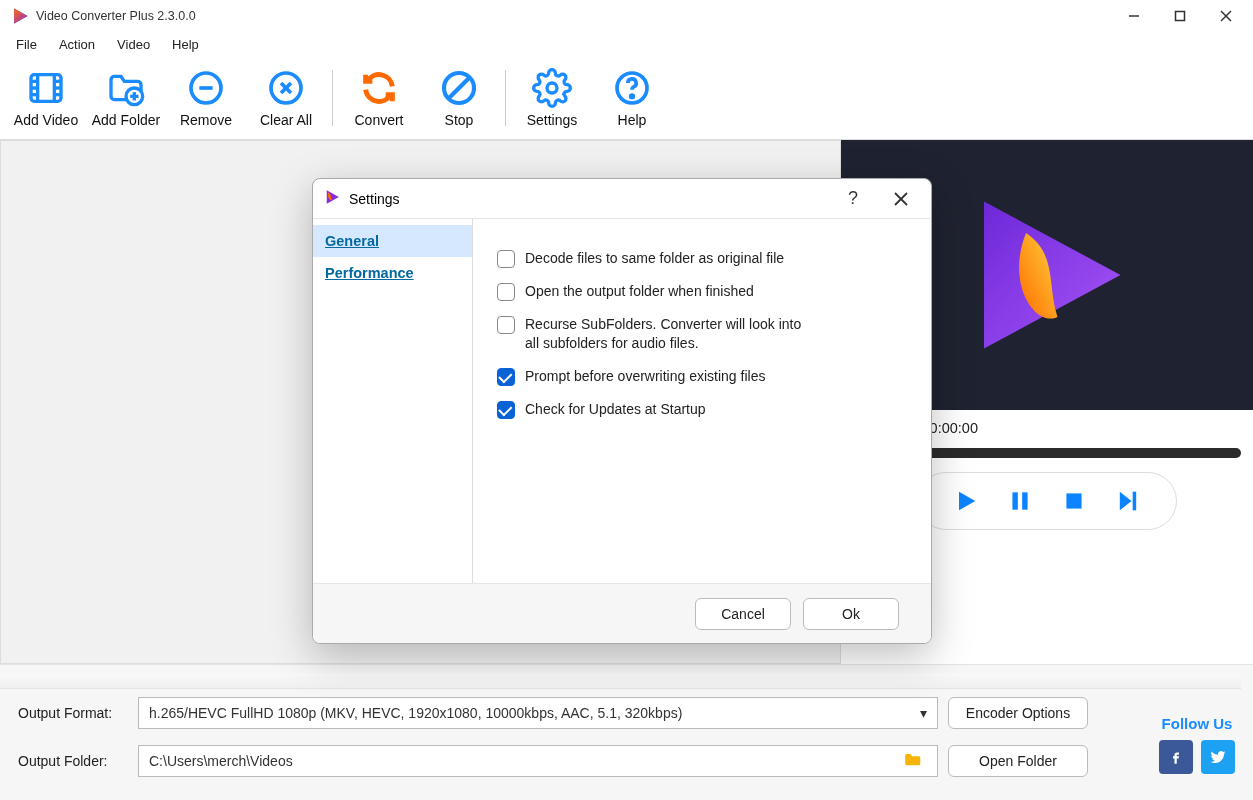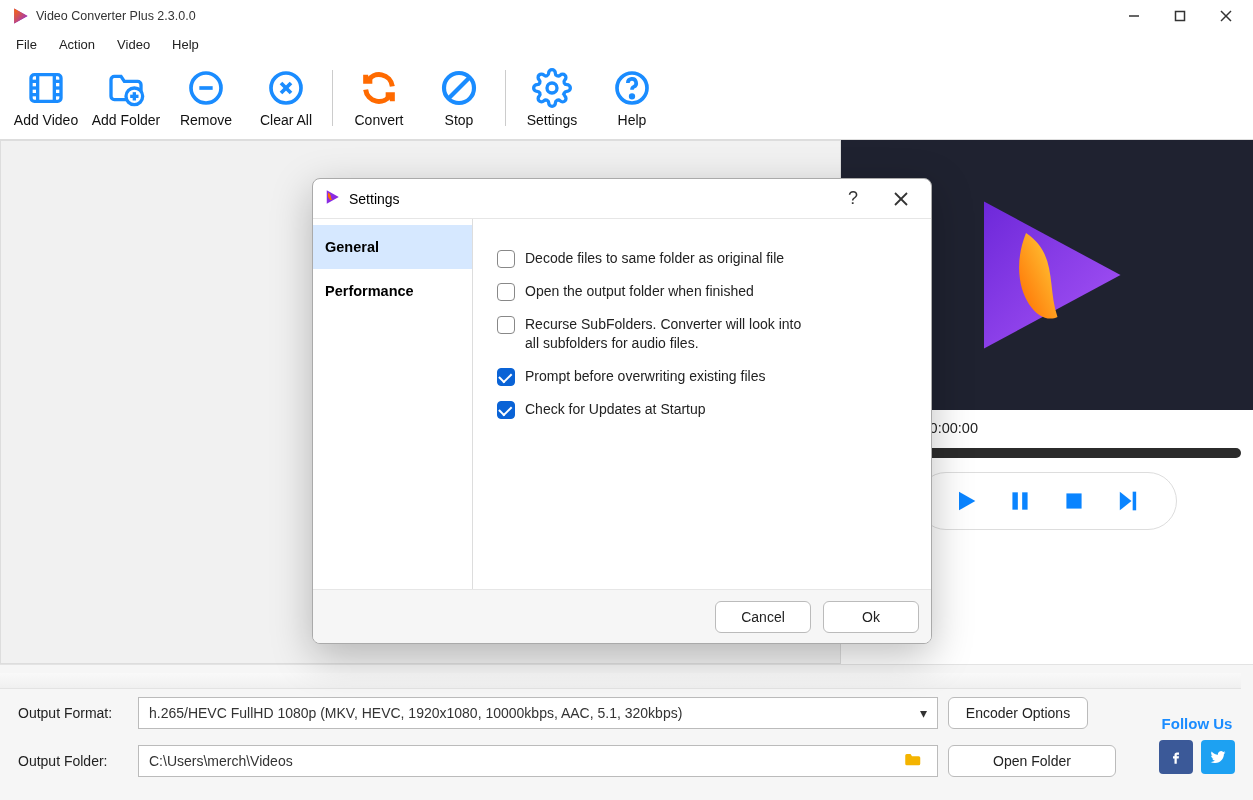--- a/index.html
+++ b/index.html
@@ -42,28 +42,28 @@
 .fb { background: #3b5998; }
 .tw { background: #1da1f2; }
 
 .dialog-backdrop { position: absolute; left: 0; top: 0; right: 0; bottom: 0; }
 .dialog { position: absolute; left: 312px; top: 178px; width: 620px; height: 466px; background: #fff; border: 1px solid #aaa; border-radius: 8px; box-shadow: 0 12px 40px rgba(0,0,0,0.25); display: flex; flex-direction: column; overflow: hidden; }
 .dialog-title { height: 40px; display: flex; align-items: center; padding: 0 10px; gap: 8px; border-bottom: 1px solid #e6e6e6; }
 .dialog-title .dt-text { flex: 1; font-size: 14px; }
 .dialog-title .dbtn { width: 40px; height: 40px; display: flex; align-items: center; justify-content: center; font-size: 18px; color: #333; }
 .dialog-body { flex: 1; display: flex; }
 .dlg-side { width: 160px; border-right: 1px solid #ddd; padding-top: 6px; }
-.dlg-side-item { padding: 14px 12px; font-size: 14.5px; color: #000000; font-weight: 600; }
+.dlg-side-item { padding: 8px 12px; font-size: 14.5px; color: #0369a1; font-weight: 600; text-decoration: underline; }
 .dlg-side-item.selected { background: #d6e8ff; }
 .dlg-content { flex: 1; padding: 30px 38px 10px 24px; }
 .chkrow { display: flex; align-items: flex-start; gap: 10px; margin-bottom: 14px; font-size: 14px; color: #222; line-height: 1.35; }
 .chk { width: 18px; height: 18px; border: 1.5px solid #888; border-radius: 4px; display: inline-flex; align-items: center; justify-content: center; flex-shrink: 0; margin-top: 1px; }
 .chk.checked { background: #0a63d6; border-color: #0a63d6; }
 .chk.checked::after { content: ""; width: 10px; height: 6px; border-left: 2.5px solid #fff; border-bottom: 2.5px solid #fff; transform: rotate(-45deg) translateY(-1px); }
-.dialog-footer { height: 54px; border-top: 1px solid #e6e6e6; display: flex; justify-content: flex-end; align-items: center; gap: 12px; padding: 0 12px; background: #f6f6f6; }
+.dialog-footer { height: 60px; border-top: 1px solid #e6e6e6; display: flex; justify-content: flex-end; align-items: center; gap: 12px; padding: 0 32px; background: #f6f6f6; }
 
 .folder-icon { color: #f4b400; margin-left: auto; padding-right: 6px; }
 </style>
 </head>
 <body>
 
 <div class="titlebar">
   <span class="app-icon">
     <svg viewBox="0 0 24 24" width="20" height="20">
         <path d="M5 3 L21 12 L5 21 Z" fill="#8a2be2"></path>
@@ -253,21 +253,21 @@
   <div class="brow">
     <label>Output Folder:</label>
     <div class="textinput">
       <span>C:\Users\merch\Videos</span>
       <span class="folder-icon">
         <svg width="18" height="18" viewBox="0 0 24 24" fill="#f4b400">
             <path d="M3 6a2 2 0 0 1 2-2h5l2 3h9a2 2 0 0 1 2 2v8a2 2 0 0 1-2 2H5a2 2 0 0 1-2-2z"></path>
           </svg>
       </span>
     </div>
-    <button class="btn" style="width:168px">Open Folder</button>
+    <button class="btn" style="width:140px">Open Folder</button>
   </div>
 </div>
 
 <div class="follow">
   <div class="follow-title">Follow Us</div>
   <div class="social">
     <a class="sicon fb">
         <svg width="18" height="18" viewBox="0 0 24 24" fill="#fff">
           <path d="M13 9h3V6h-3c-1.7 0-3 1.3-3 3v2H8v3h2v7h3v-7h2.6l.4-3H13V9z"></path>
         </svg>

